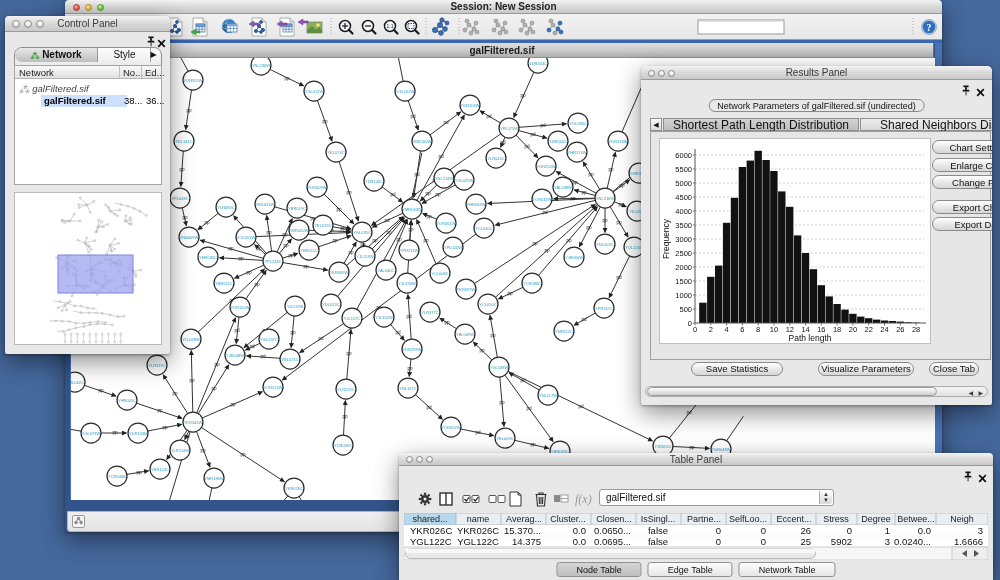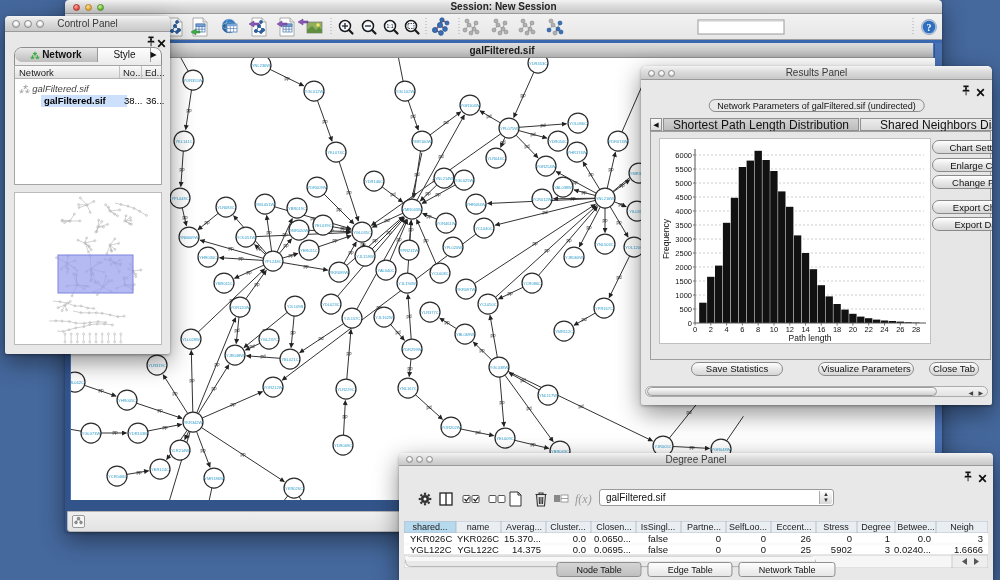--- a/index.html
+++ b/index.html
@@ -62,21 +62,21 @@
 #resscroll { position:absolute; left:4px; right:4px; bottom:8px; height:11px; background:linear-gradient(#f4f4f4,#e2e2e2); border:1px solid #ababab; border-radius:6px; }
 #resscroll .thumb { position:absolute; left:1px; top:0px; width:290px; height:9px; background:linear-gradient(#fdfdfd,#cfcfcf); border:1px solid #9b9b9b; border-radius:5px; }
 
 
 #tablewin { left:399px; top:453px; width:594px; height:127px; border-radius:5px 5px 0 0; }
 #tablewin .titlebar { height:13px; font-size:10px; line-height:13px; color:#3a3a3a; }
 #tablewin .tl { width:7px; height:7px; top:3px; }
 #ttoolbar { position:absolute; left:5px; top:32px; right:5px; height:26px; }
 #tcombo { position:absolute; left:195px; top:4px; width:235px; height:17px; background:#fff; border:1px solid #9a9a9a; border-radius:3px; font-size:10px; line-height:16px; padding-left:6px; color:#111; }
 #tcombo .spin { position:absolute; right:1px; top:1px; width:13px; height:13px; background:linear-gradient(#fcfcfc,#d8d8d8); border-left:1px solid #aaa; border-radius:0 2px 2px 0; font-size:6px; line-height:6px; text-align:center; color:#333; }
-#ttable { position:absolute; left:5px; top:68px; right:5px; height:47px; background:#15803d; font-size:9.5px; }
+#ttable { position:absolute; left:5px; top:60px; right:5px; height:47px; background:#15803d; font-size:9.5px; }
 #ttabs { position:absolute; left:50%; transform:translateX(-50%); bottom:3px; height:15px; }
 .ttab { float:left; height:15px; border:1px solid #8f8f8f; font-size:9px; line-height:14px; padding:0 19px; color:#111; background:linear-gradient(#fdfdfd,#e6e6e6); border-radius:3px; margin-left:6px; }
 .ttab:first-child { margin-left:0; }
 .ttab.sel { background:linear-gradient(#d5d5d5,#bfbfbf); }
 </style>
 </head>
 <body>
 
 <div class="win" id="mainwin">
   <div class="titlebar">Session: New Session</div>
@@ -1195,21 +1195,21 @@
   <div class="macbtn" style="left:177px; bottom:29px; width:96px;">Visualize Parameters</div>
   <div class="macbtn" style="left:288px; bottom:29px; width:50px;">Close Tab</div>
   <div id="resscroll">
       <div class="thumb"></div>
     <div style="position:absolute;right:14px;top:2px;font-size:6px;color:#444;">◀</div>
     <div style="position:absolute;right:4px;top:2px;font-size:6px;color:#444;">▶</div>
   </div>
 </div>
 
 <div class="win" id="tablewin">
-  <div class="titlebar">Degree Panel</div>
+  <div class="titlebar">Table Panel</div>
   <div class="tl gray" style="left:7px"></div>
     <div class="tl gray" style="left:17px"></div>
     <div class="tl gray" style="left:27px"></div>
   <div class="pinx" style="right:21px; top:15px;"><svg width="8" height="11" viewBox="0 0 8 11">
         <rect x="1.4" y="0.5" width="5.2" height="1.7" fill="#111"></rect>
         <rect x="3.1" y="2.2" width="1.8" height="2.6" fill="#111"></rect>
         <path d="M1,4.8 h6 l0.6,1.7 h-7.2 z" fill="#111"></path>
         <rect x="3.6" y="6.5" width="0.9" height="3.8" fill="#111"></rect>
       </svg></div>
   <div class="pinx" style="right:6px; top:16px;"><svg width="9" height="9" viewBox="0 0 9 9">

